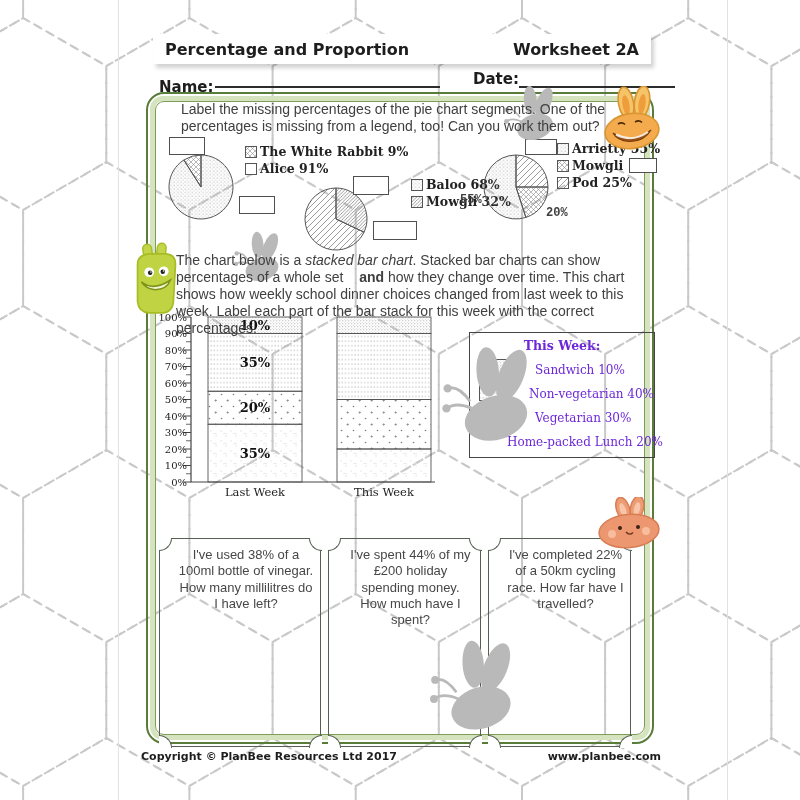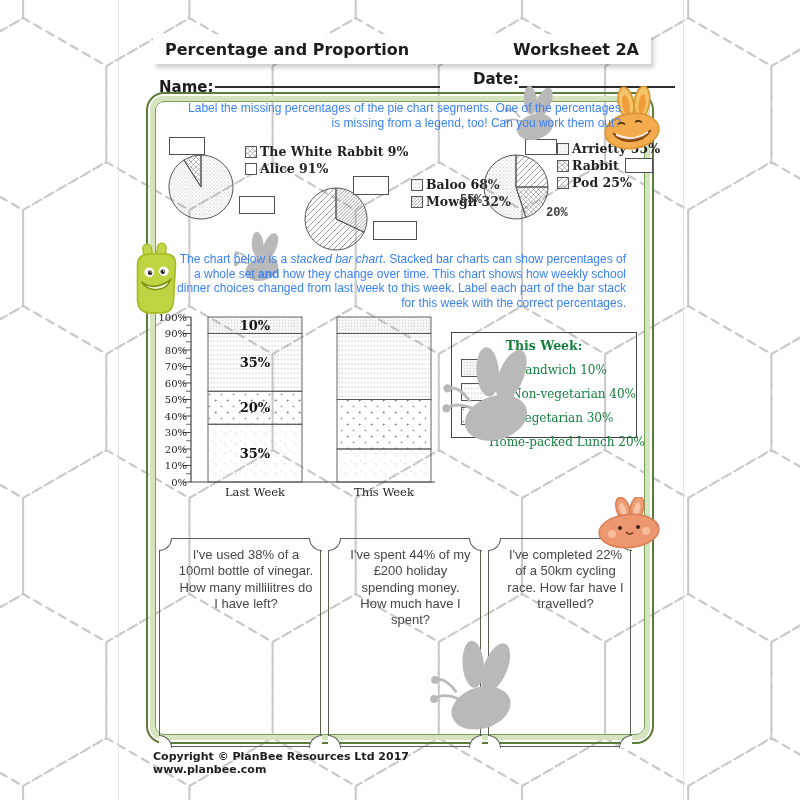--- a/index.html
+++ b/index.html
@@ -1,71 +1,71 @@
 <!DOCTYPE html>
 <html><head>
 <meta charset="utf-8">
 <style>
   html,body{margin:0;padding:0;}
   body{width:800px;height:800px;background:#ffffff;position:relative;overflow:hidden;
        font-family:"Liberation Sans",sans-serif;color:#3a3a3a;}
   #hexbg{position:absolute;left:0;top:0;width:800px;height:800px;z-index:0;}
   .sheet{position:absolute;left:118px;top:0;width:564px;height:800px;z-index:1;
-         border-left:1px solid #e2e2e2;border-right:1px solid #e2e2e2;}
+         border-left:1px solid #e2e2e2;border-right:1px solid #e2e2e2;padding-left:44px;}
   
   .titleband{position:absolute;left:34px;top:34px;width:498px;height:30px;background:#fff;
              box-shadow:3px 4px 4px rgba(0,0,0,.18);display:flex;align-items:center;
              justify-content:space-between;padding:0 12px;box-sizing:border-box;z-index:2;}
   .titleband span{font-family:"DejaVu Sans",sans-serif;font-weight:bold;font-size:16px;color:#1d1d1d;}
   
   .namedate{position:absolute;left:34px;top:70px;width:500px;height:22px;z-index:2;}
   .nd-lbl{position:absolute;font-family:"DejaVu Sans",sans-serif;font-weight:bold;font-size:15px;color:#1d1d1d;}
   .nd-line{position:absolute;border-bottom:2px solid #2c2c2c;height:16px;}
   
   .frame{position:absolute;left:27px;top:92px;width:508px;height:652px;border:2px solid #597c39;
          border-radius:18px;padding:2px;box-sizing:border-box;z-index:1;}
   .frame-mid{width:100%;height:100%;border:5px solid #d5e4bf;border-radius:13px;box-sizing:border-box;}
   .frame-in{width:100%;height:100%;border:1.5px solid #7e9c5a;border-radius:9px;box-sizing:border-box;}
   
-  .instr{position:absolute;text-align:right;font-size:12px;line-height:1.22;color:#3b82f6;z-index:4;}
+  .instr{position:absolute;text-align:left;font-size:14px;line-height:1.22;color:#404040;z-index:4;}
   
   .abox{position:absolute;background:#fff;border:1.2px solid #4f4f4f;z-index:2;}
   
   .plegend{position:absolute;z-index:2;font-family:"DejaVu Serif",serif;font-weight:bold;
            font-size:12.5px;color:#222;text-align:center;}
   .plegend .row{display:flex;align-items:center;gap:3px;margin-bottom:2px;white-space:nowrap;}
   .pct-lbl{position:absolute;font-family:Liberation Mono, monospace;font-weight:bold;font-size:12px;color:#404040;z-index:2;}
   .mini-blank{display:inline-block;width:26px;height:13px;background:#fff;border:1.1px solid #4f4f4f;margin-left:3px;}
   .pie{position:absolute;z-index:2;}
   
   #bc{position:absolute;left:40px;top:308px;z-index:2;}
   .bc-ylab{font-family:"DejaVu Serif",serif;font-size:10px;fill:#222;}
   .bc-xlab{font-family:"DejaVu Serif",serif;font-size:11.5px;fill:#222;}
   .bc-seg{font-family:"DejaVu Serif",serif;font-size:13px;font-weight:bold;fill:#111;}
   
-  .legendbox{position:absolute;left:332px;top:332px;width:186px;height:106px;border:1.3px solid #444;
-             z-index:2;box-sizing:border-box;font-family:"DejaVu Serif",serif;color:#15803d;}
+  .legendbox{position:absolute;left:350px;top:332px;width:186px;height:126px;border:1.3px solid #444;
+             z-index:2;box-sizing:border-box;font-family:"DejaVu Serif",serif;color:#6d28d9;}
   .legendbox .ltitle{text-align:center;font-weight:bold;font-size:12.5px;margin-top:5px;}
   .lrow{display:flex;align-items:flex-end;height:24px;padding-left:9px;}
   .lrow .ltext{font-size:12px;margin-left:28px;white-space:nowrap;}
   
   .wbox{position:absolute;top:538px;height:207px;border:1.5px solid #556052;border-radius:2px;z-index:2;}
   .wbox .ptxt{margin:8px 6px 0 18px;text-align:center;font-size:13px;line-height:1.25;color:#474747;position:relative;z-index:2;}
   .cn{position:absolute;width:13px;height:13px;background:#fff;box-sizing:border-box;z-index:1;}
   .cn.tl{top:-1.5px;left:-1.5px;border-right:1.5px solid #556052;border-bottom:1.5px solid #556052;border-bottom-right-radius:100%;}
   .cn.tr{top:-1.5px;right:-1.5px;border-left:1.5px solid #556052;border-bottom:1.5px solid #556052;border-bottom-left-radius:100%;}
   .cn.bl{bottom:-1.5px;left:-1.5px;border-right:1.5px solid #556052;border-top:1.5px solid #556052;border-top-right-radius:100%;}
   .cn.br{bottom:-1.5px;right:-1.5px;border-left:1.5px solid #556052;border-top:1.5px solid #556052;border-top-left-radius:100%;}
   
-  .footer{position:absolute;left:34px;top:750px;width:520px;display:flex;justify-content:space-between;z-index:2;
-          font-family:"DejaVu Sans",sans-serif;font-weight:bold;font-size:11px;color:#1d1d1d;flex-direction:column;}
+  .footer{position:absolute;left:22px;top:750px;width:520px;display:flex;justify-content:space-between;z-index:2;
+          font-family:"DejaVu Sans",sans-serif;font-weight:bold;font-size:11px;color:#1d1d1d;}
   
   .deco{position:absolute;z-index:3;}
   .bee{position:absolute;z-index:3;}
-  .it{font-style:italic;} .b{font-weight:bold;}
+  .it{font-style:italic;} .b{font-weight:bold;margin-left:12px;}
 </style>
 </head>
 <body>
 
 <svg width="0" height="0" style="position:absolute" aria-hidden="true">
   <defs>
     <pattern id="pat-stipple" width="3.6" height="3.6" patternUnits="userSpaceOnUse">
       <circle cx="1" cy="1" r="0.55" fill="#8f8f8f"></circle>
         <circle cx="2.8" cy="2.6" r="0.45" fill="#9a9a9a"></circle>
     </pattern>
@@ -249,21 +249,21 @@
     <div class="row">
       <svg width="12" height="12">
           <rect x="0.5" y="0.5" width="11" height="11" fill="url(#pat-stipple)" stroke="#555"></rect>
         </svg>
       <span>Arrietty 55%</span>
     </div>
     <div class="row">
       <svg width="12" height="12">
           <rect x="0.5" y="0.5" width="11" height="11" fill="url(#pat-cross)" stroke="#555"></rect>
         </svg>
-      <span>Rabbit</span>
+      <span>Mowgli</span>
       <span class="mini-blank"></span>
     </div>
     <div class="row">
       <svg width="12" height="12">
           <rect x="0.5" y="0.5" width="11" height="11" fill="url(#pat-hatch)" stroke="#555"></rect>
         </svg>
       <span>Pod 25%</span>
     </div>
   </div>
 

